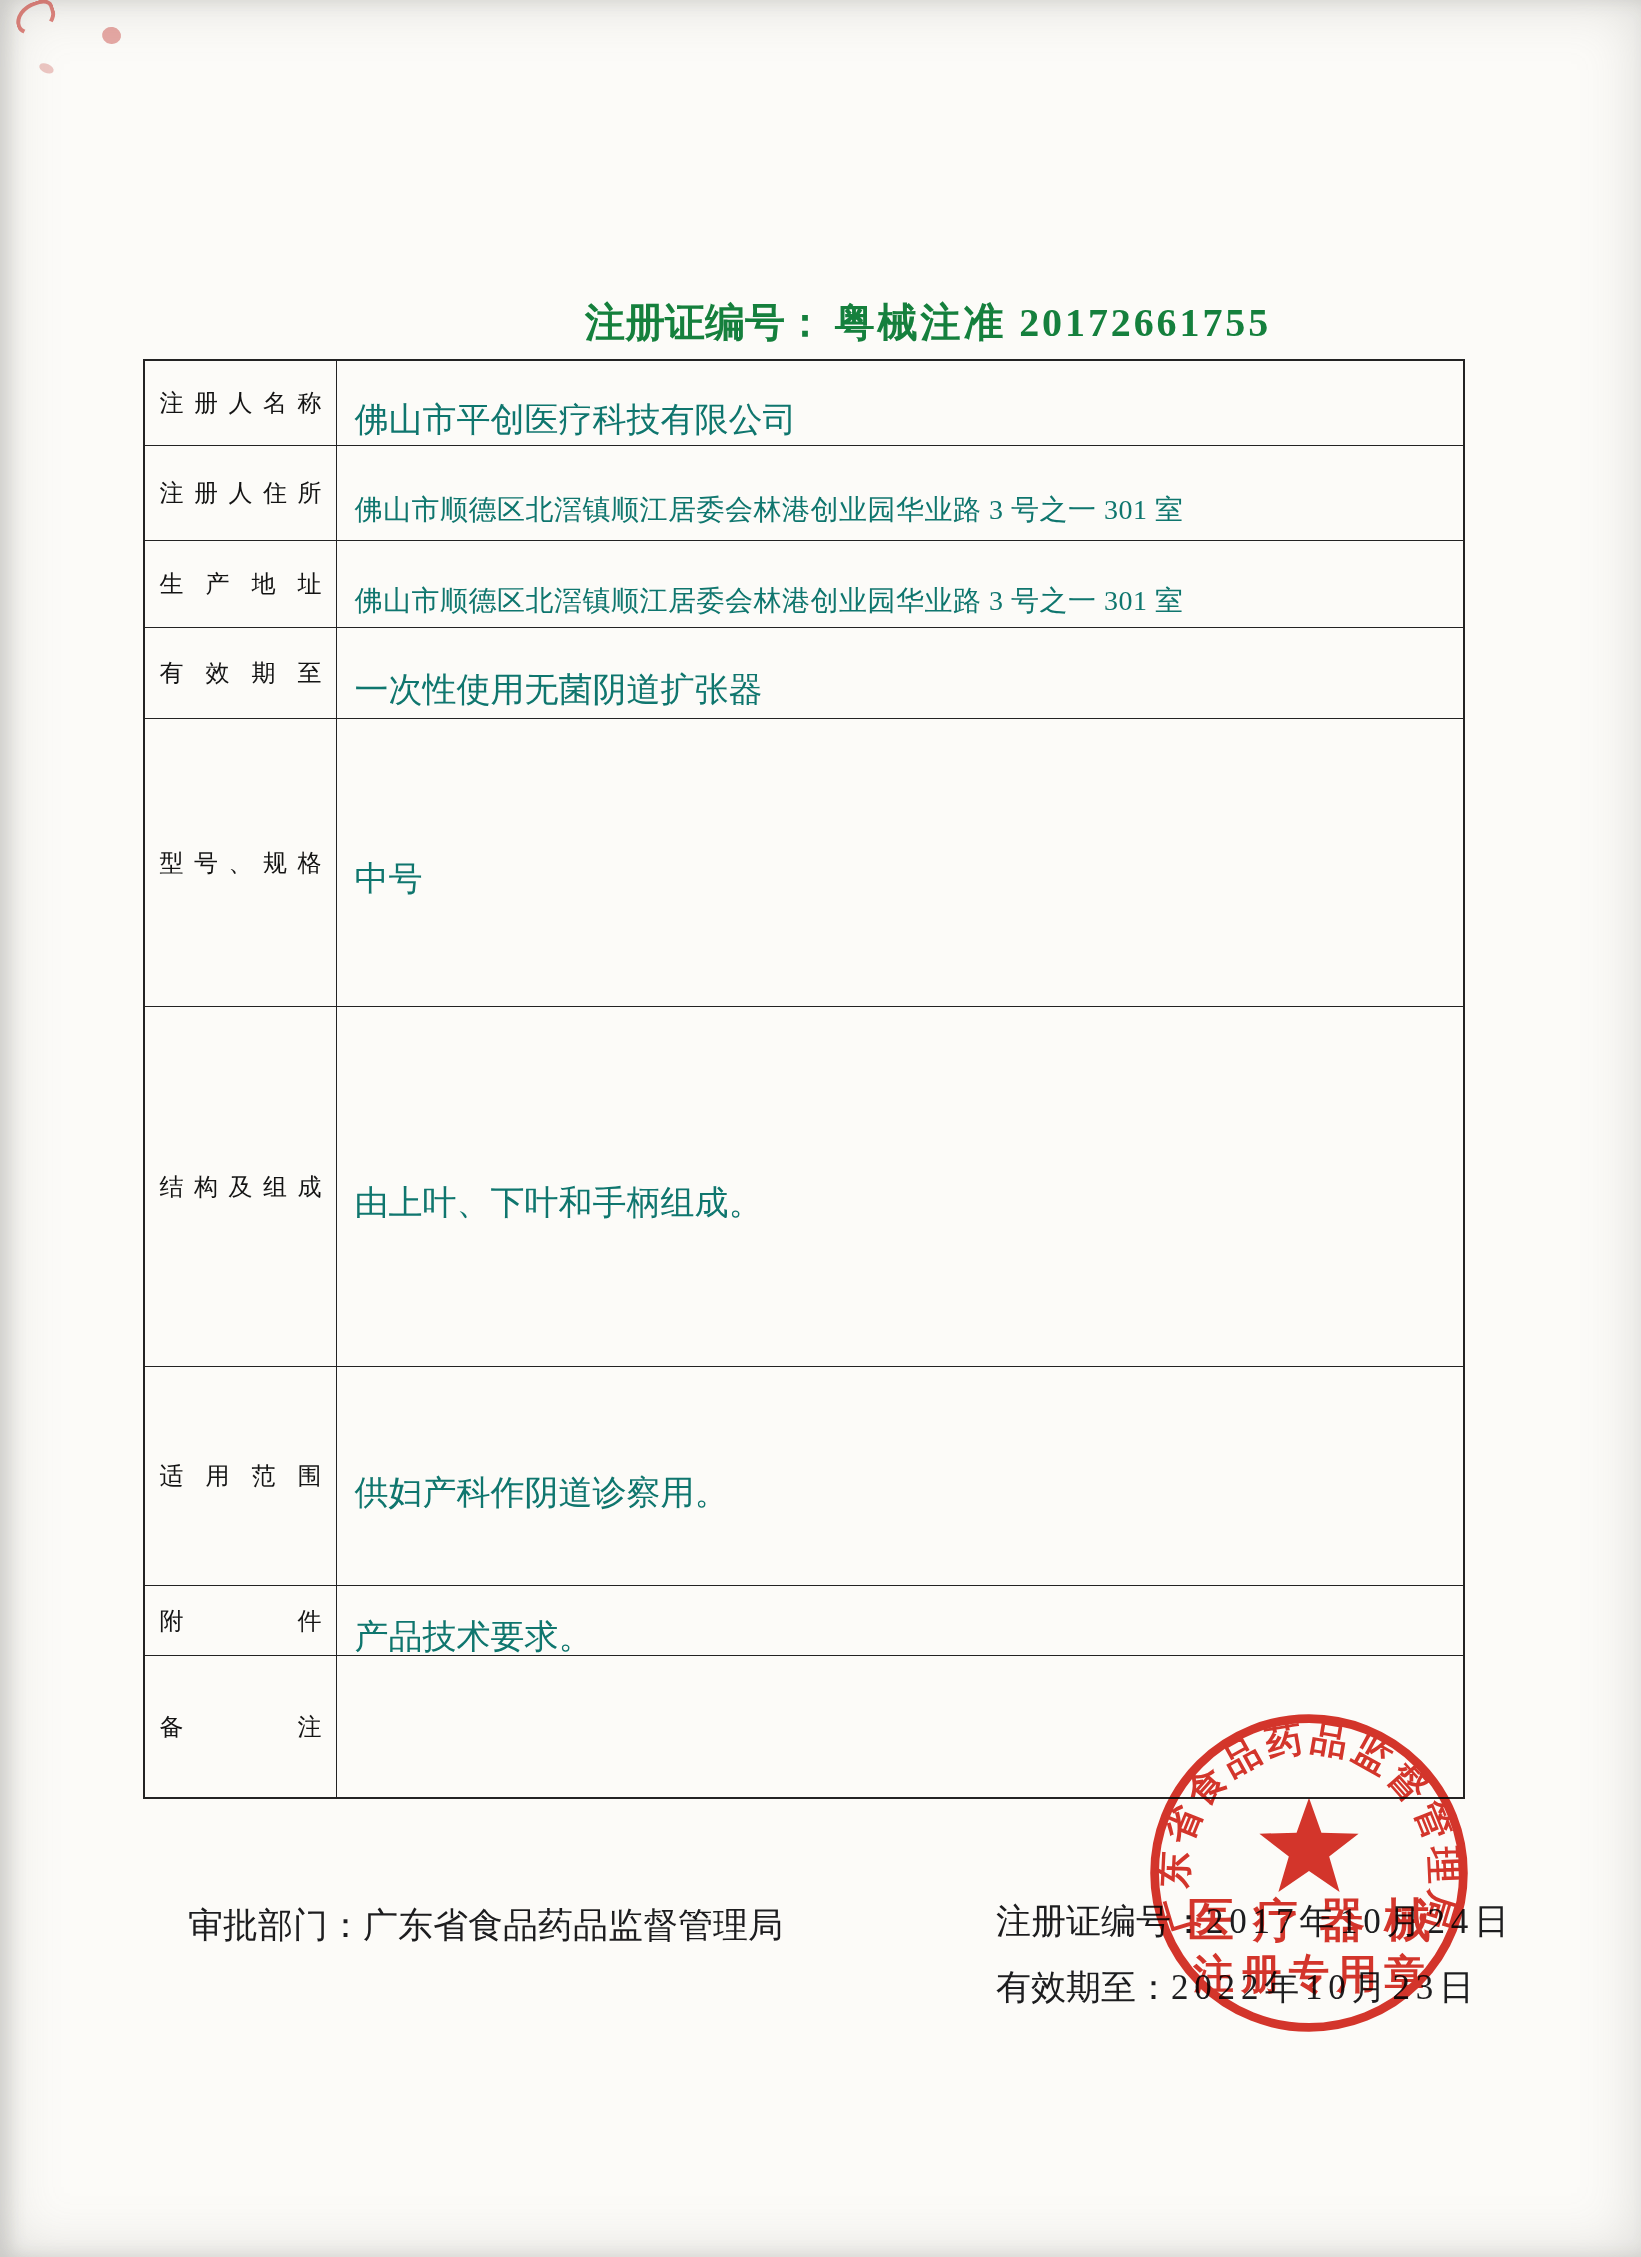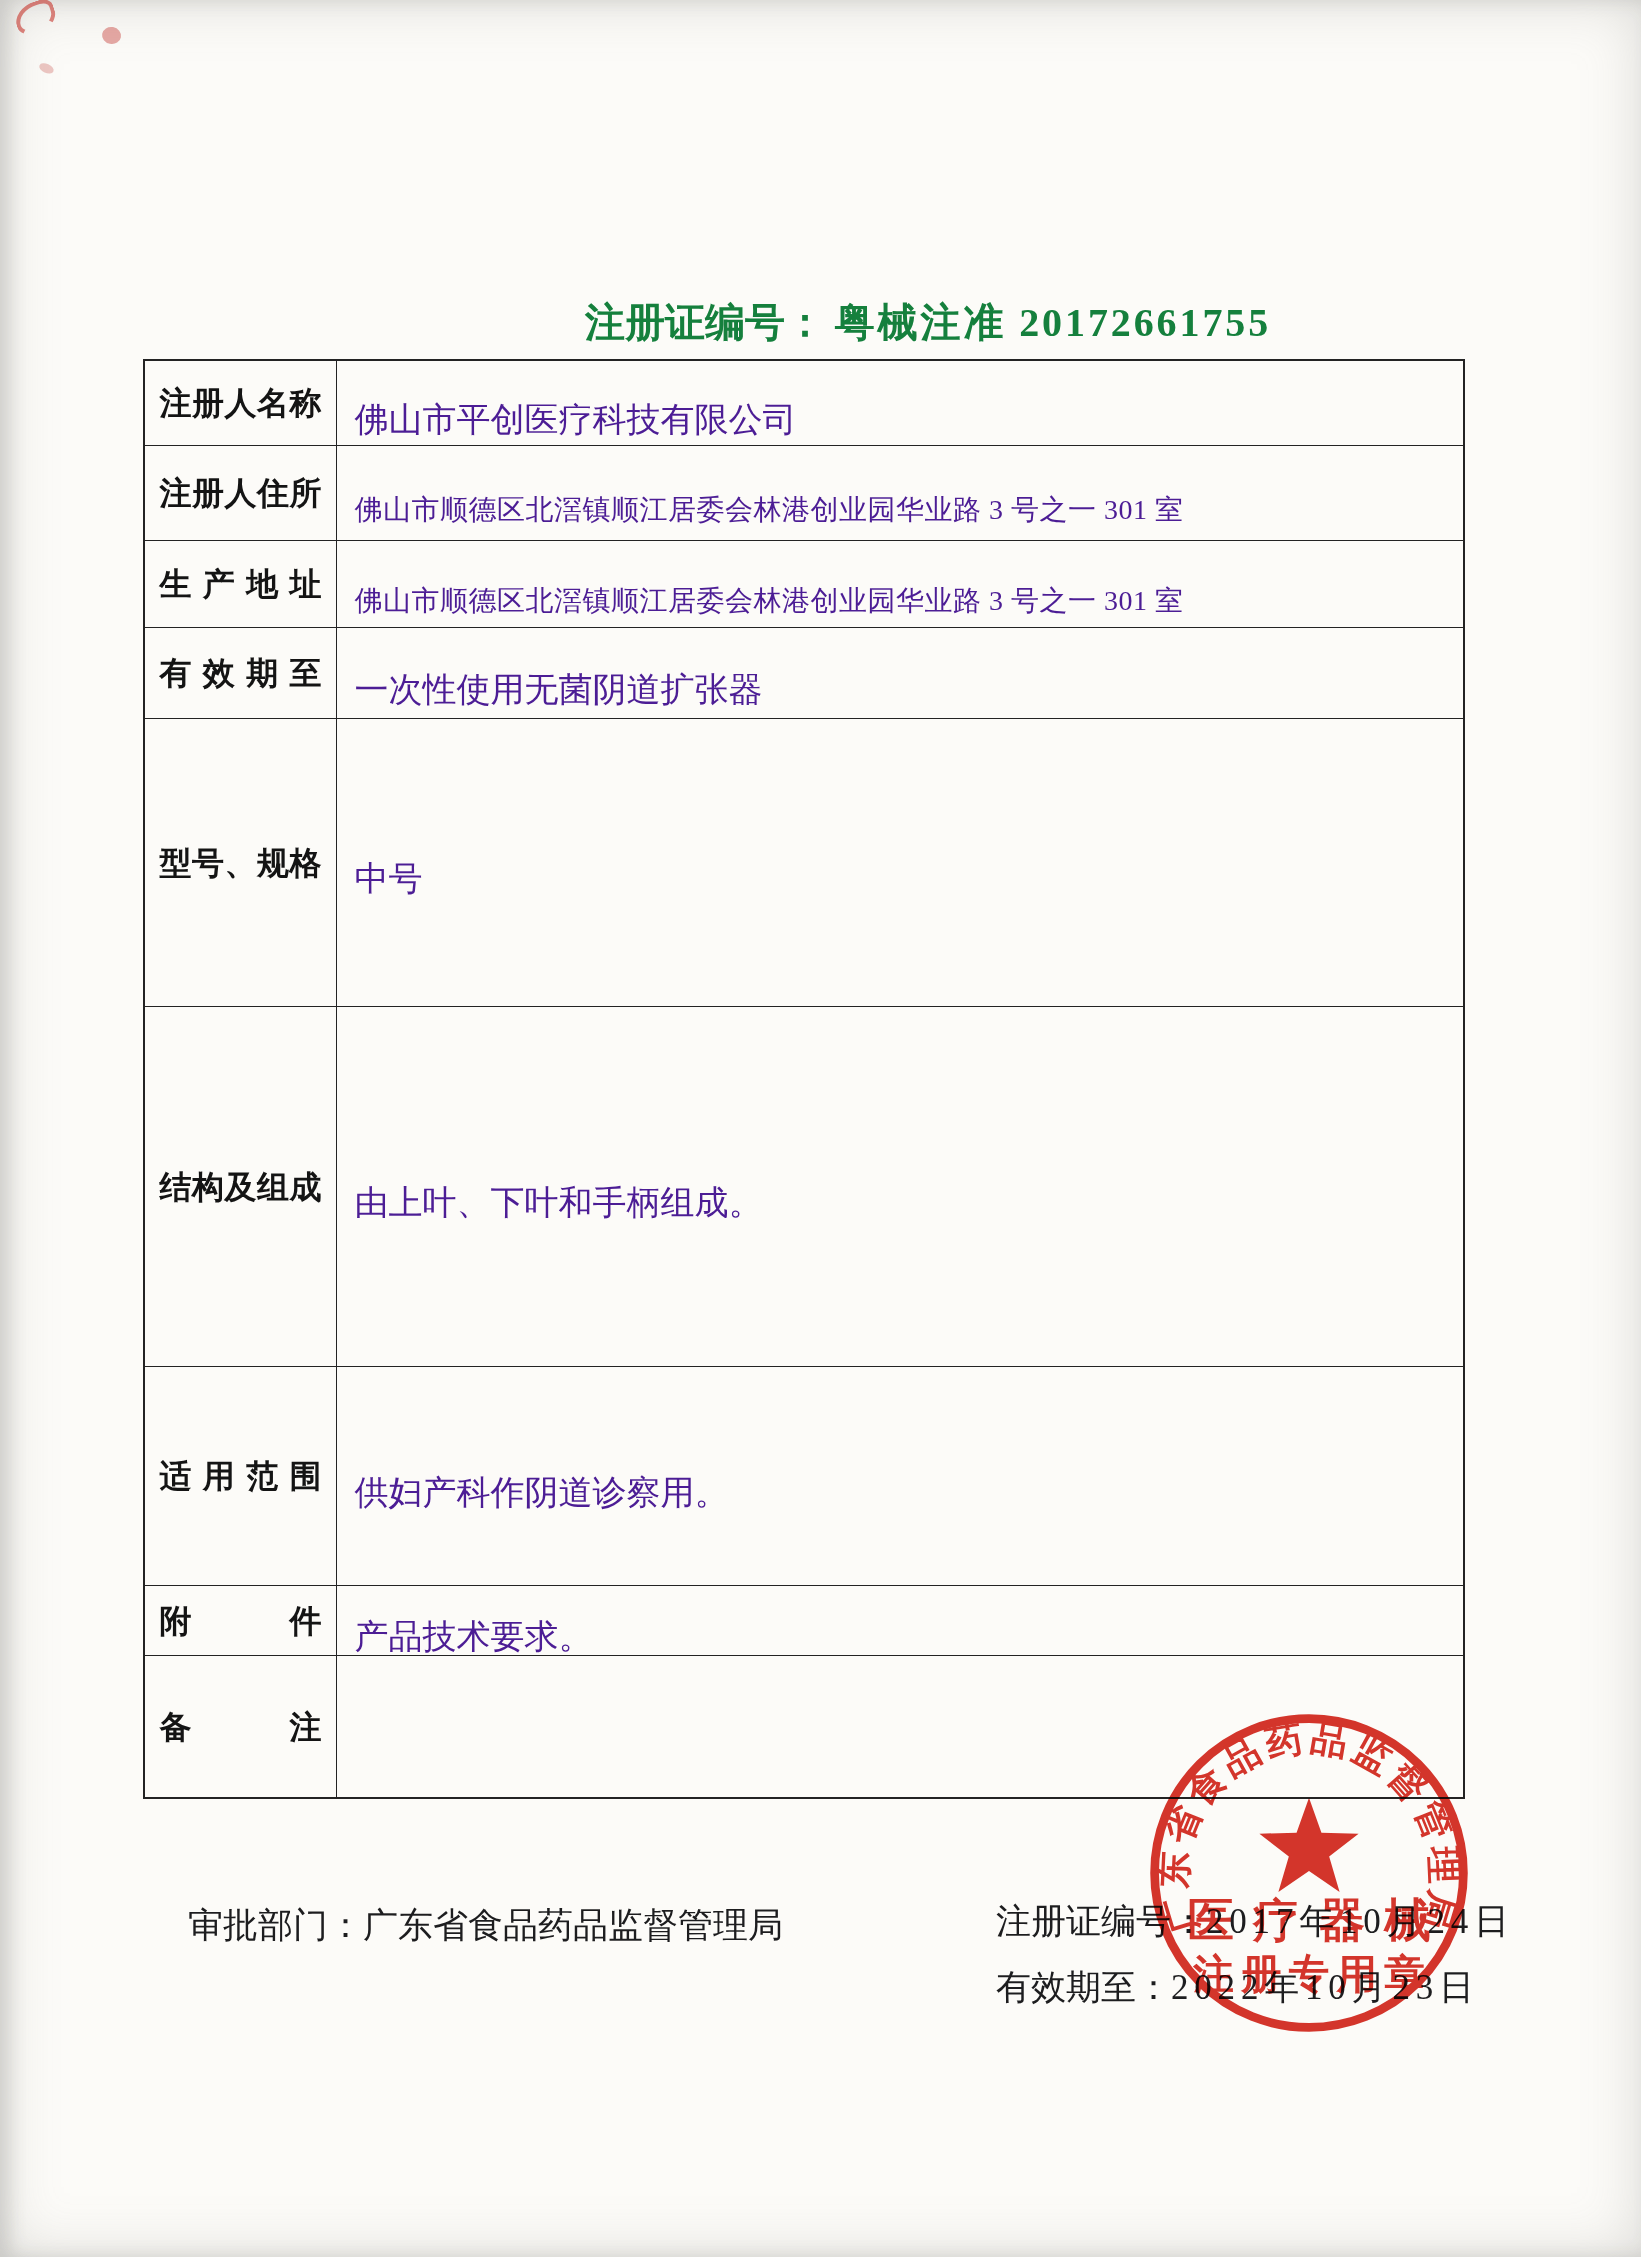--- a/index.html
+++ b/index.html
@@ -36,29 +36,29 @@
   .r5{height:288px}.r6{height:360px}.r7{height:219px}
   .r8{height:70px}.r9{height:88px}.r10{height:141px}
   .cell-label{
     width:162px;min-width:162px;
     border-right:1.9px solid #232323;
     display:flex;align-items:center;
     padding:0 14.5px;box-sizing:content-box;
   }
   .cell-label span{
     display:inline-block;width:100%;
-    font-weight:bold;font-size:32px;color:#141414;
+    font-weight:normal;font-size:24px;color:#141414;
     text-align:justify;text-align-last:justify;
     -moz-text-align-last:justify;
     line-height:1.25;
   }
   .cell-value{
     flex:1;display:flex;align-items:center;
     padding:0 3.9px 0 17.4px;
-    font-size:34px;color:#4c1d95;line-height:1.35;margin-top:33px;
+    font-size:34px;color:#0f766e;line-height:1.35;margin-top:33px;
   }
   .row-addr .cell-value{font-size:28px;letter-spacing:0.5px;}
   
   .footer-dept{
     position:absolute;left:188px;top:1902px;
     font-size:35px;white-space:nowrap;color:#1d1d1f;
   }
   .footer-date1{position:absolute;left:996px;top:1898px;font-size:35px;white-space:nowrap;color:#1d1d1f;}
   .footer-date2{position:absolute;left:996px;top:1964px;font-size:35px;white-space:nowrap;color:#1d1d1f;}
   .footer-date1 .dval,.footer-date2 .dval{letter-spacing:5.8px;}

